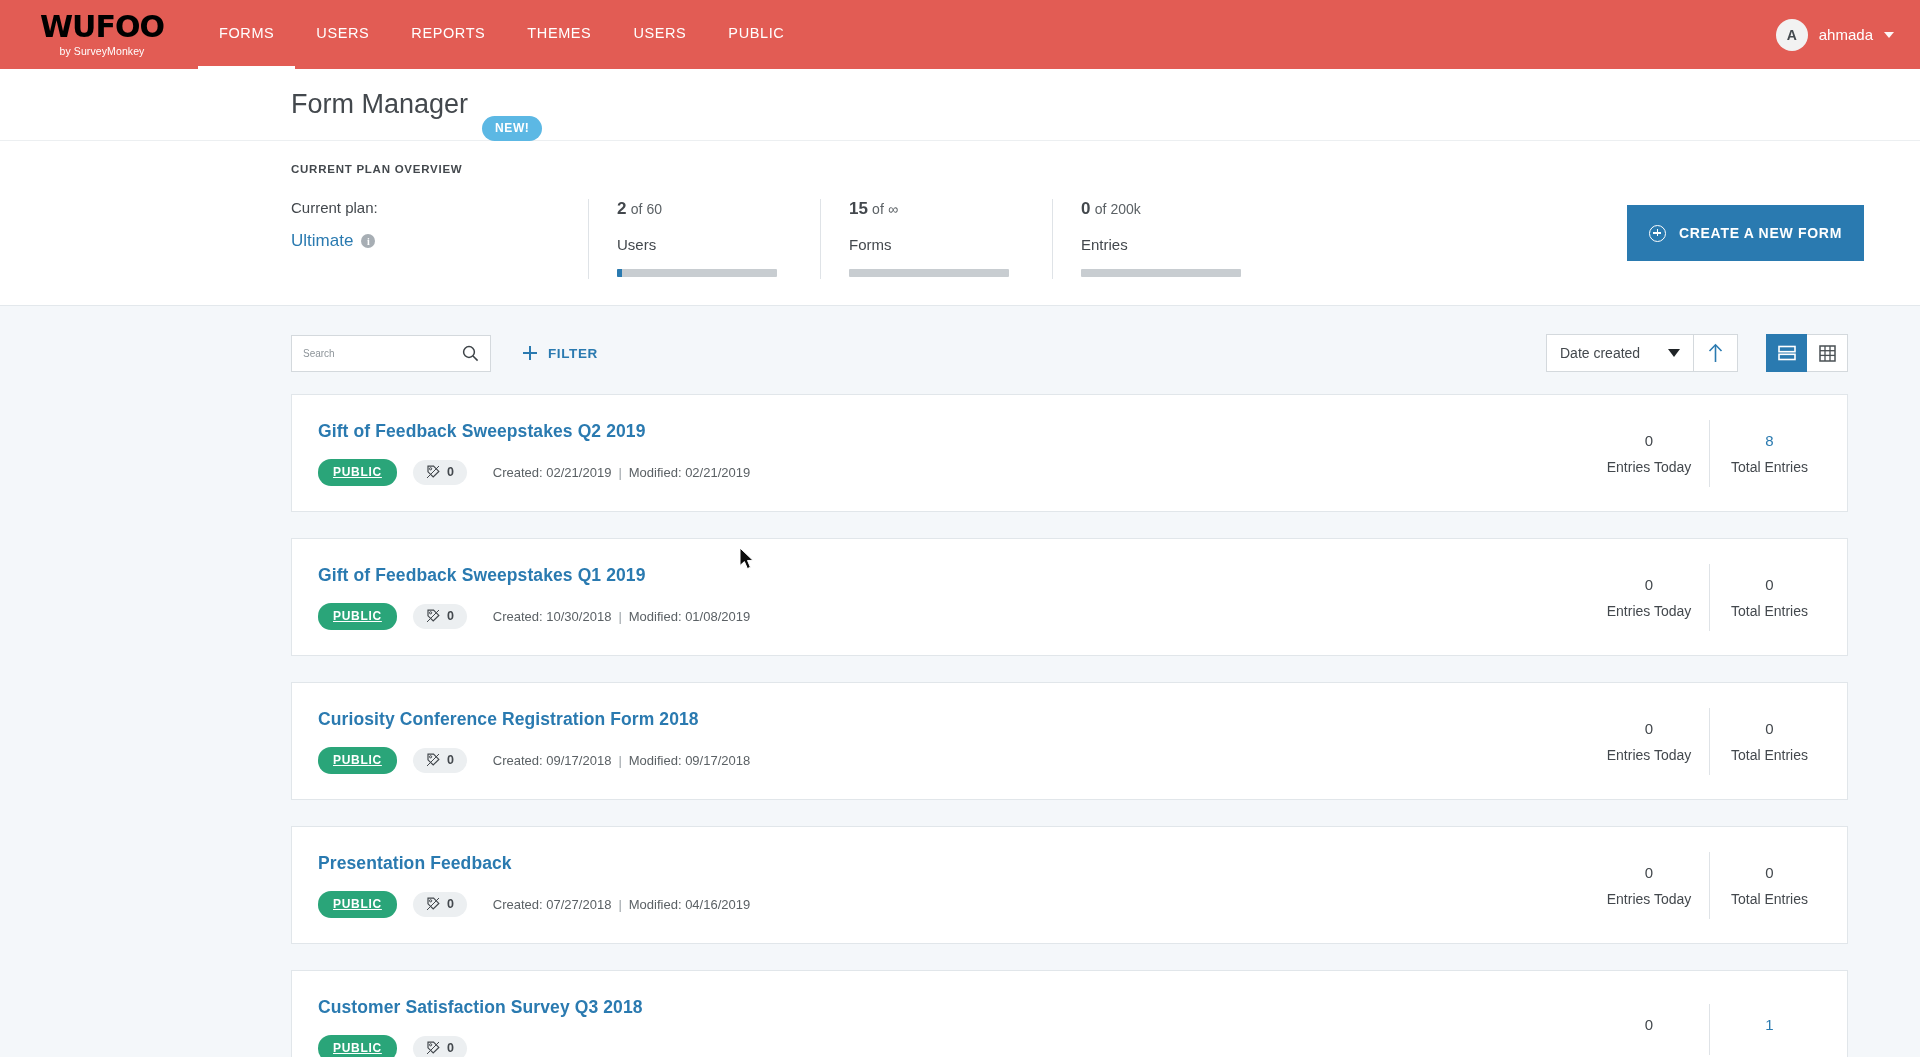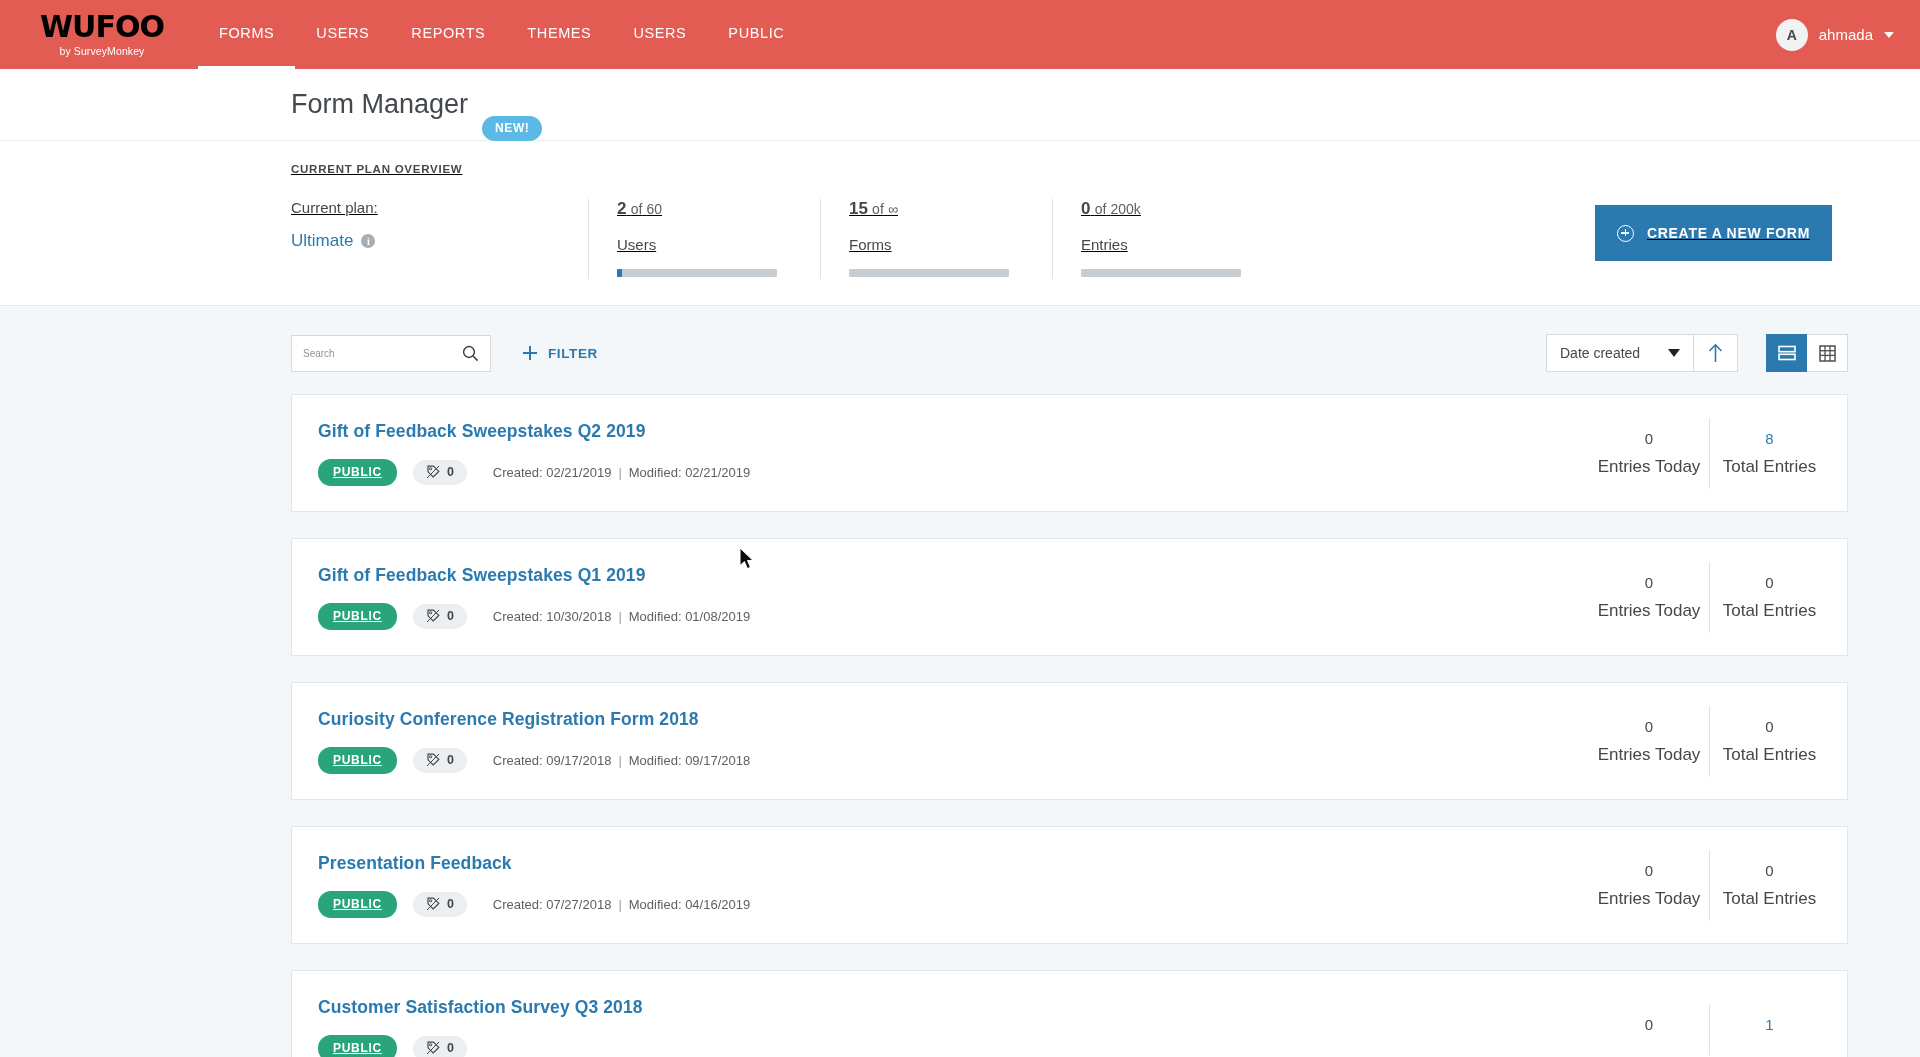--- a/index.html
+++ b/index.html
@@ -110,21 +110,21 @@
     display: inline-block;
     margin-top: 48px;
   }
 
   
   .plan-panel {
     background: #ffffff;
     padding: 22px 0 26px;
     border-bottom: 1px solid #e3e8ec;
   }
-  .plan-inner { padding-left: 291px; padding-right: 88px; text-decoration: underline; }
+  .plan-inner { padding-left: 291px; padding-right: 56px; }
   .plan-heading {
     font-size: 11.5px;
     font-weight: bold;
     letter-spacing: 0.75px;
     color: #43484d;
     margin-bottom: 24px;
   }
   .plan-row { display: flex; align-items: flex-start; gap: 42px; }
   .plan-col {
     padding-left: 28px;
@@ -333,21 +333,21 @@
 
   .card-stats { display: flex; align-items: center; padding-right: 18px; }
   .stat {
     width: 120px;
     text-align: center;
     padding: 12px 0;
   }
   .stat + .stat { border-left: 1px solid #dfe3e7; }
   .stat-num { font-size: 15px; color: #43484d; }
   .stat-num.link { color: #2a7ab0; cursor: pointer; }
-  .stat-lbl { font-size: 17px; color: #43484d; margin-top: 10px; }
+  .stat-lbl { font-size: 14px; color: #43484d; margin-top: 10px; }
 
   .cursor {
     position: absolute;
     left: 740px;
     top: 548px;
     pointer-events: none;
   }
 </style>
 </head>
 <body>

